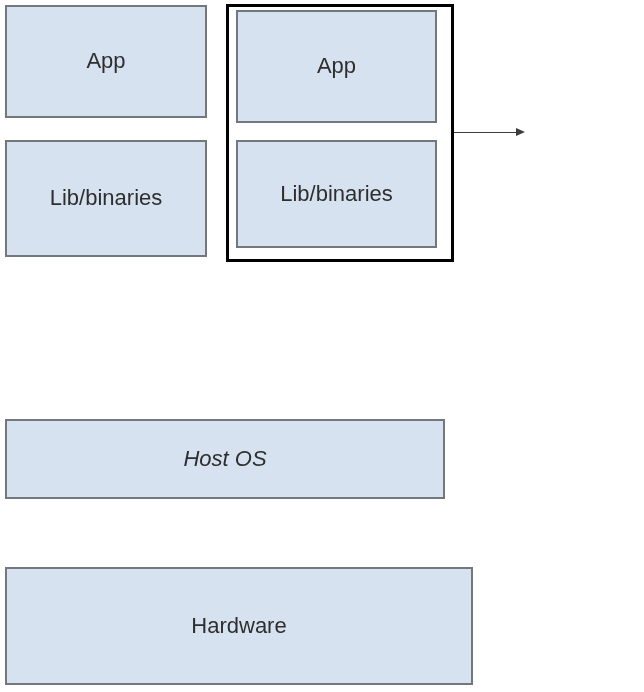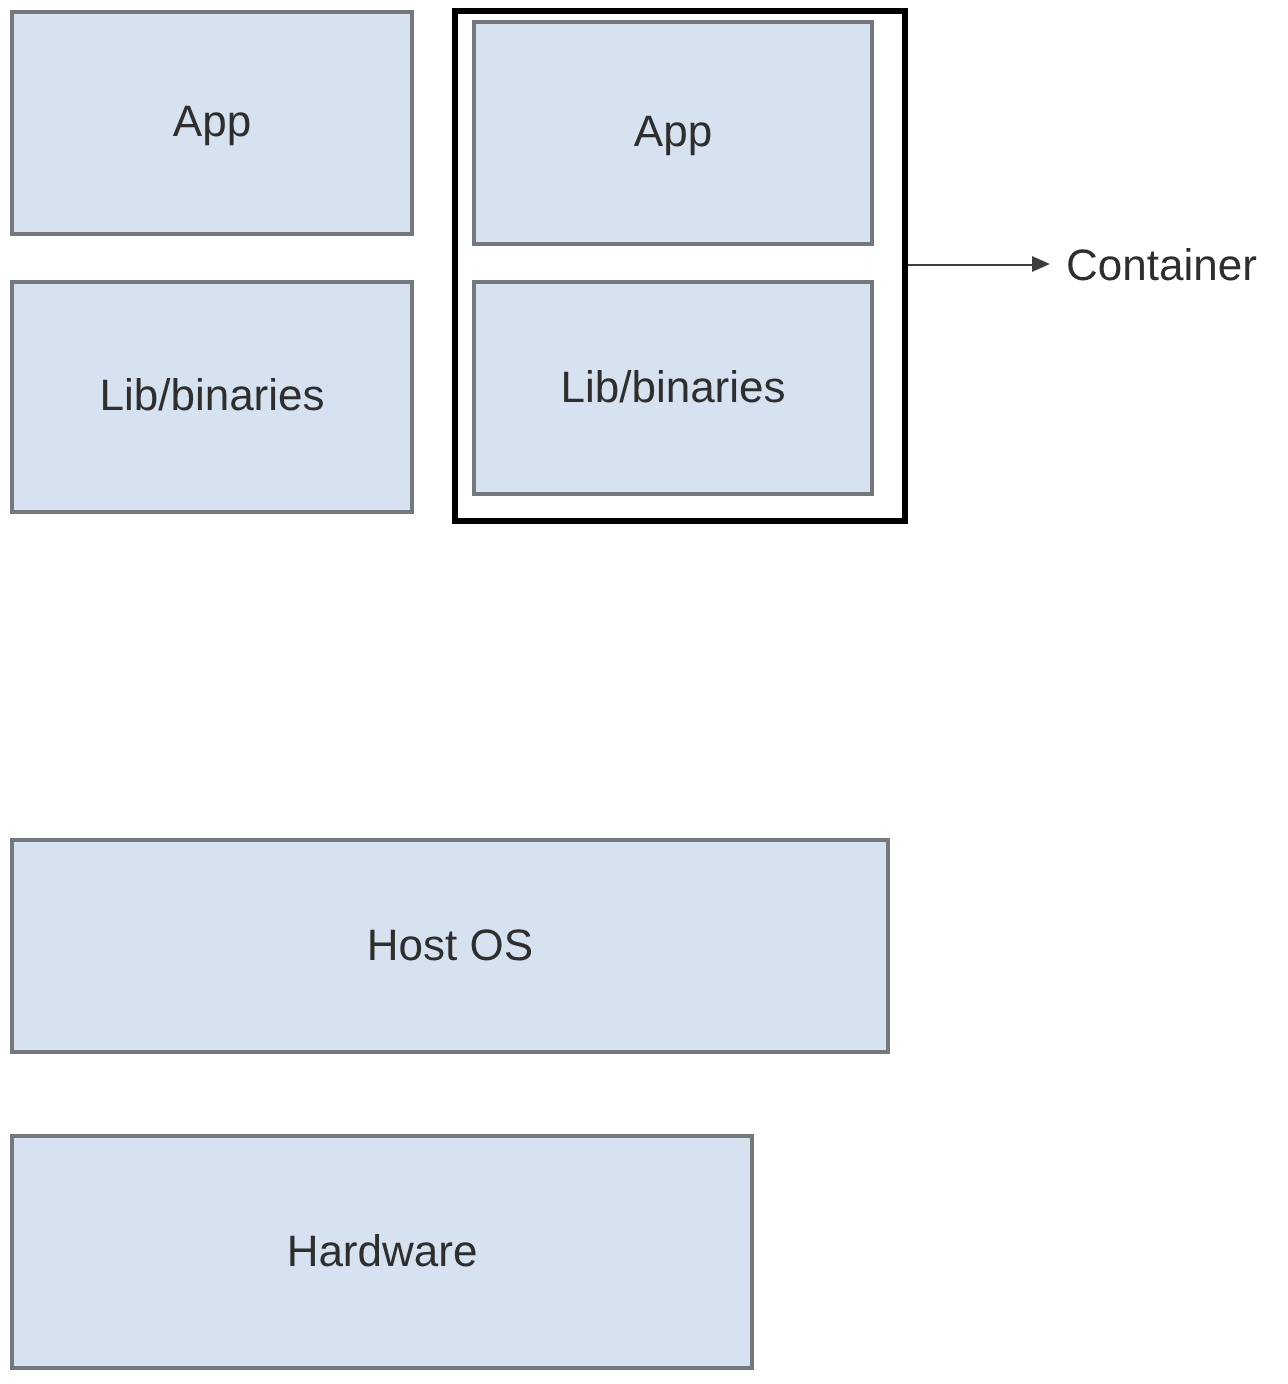--- a/index.html
+++ b/index.html
@@ -65,22 +65,22 @@
   .callout-label {
     position: absolute;
     left: 533px; top: 120px;
     font-size: 22px;
     line-height: 26px;
     white-space: nowrap;
   }
 
   
   .layer-engine   { left: 5px; top: 280px; width: 440px; height: 112px; }
-  .layer-hostos   { left: 5px; top: 419px; width: 440px; height: 108px; }
-  .layer-hardware { left: 5px; top: 567px; width: 372px; height: 118px; }
+  .layer-hostos   { left: 5px; top: 419px; width: 440px; height: 80px; font-style: italic; }
+  .layer-hardware { left: 5px; top: 567px; width: 468px; height: 118px; }
 </style>
 </head>
 <body>
 
 <div class="canvas" style="--box-fill: #d7e2f1; --box-border: #73787d; --group-border: #000000; --text: #2e2e2e; --background: #ffffff;">
 
   <div class="box left-app">
     <span>App</span>
   </div>
   <div class="box left-lib">
@@ -90,21 +90,20 @@
   <div class="group"></div>
   <div class="box grp-app">
     <span>App</span>
   </div>
   <div class="box grp-lib">
     <span>Lib/binaries</span>
   </div>
 
   <div class="arrow-line"></div>
   <div class="arrow-head"></div>
-  <div class="callout-label">Container</div>
 
   <div class="box layer-hostos">
     <span>Host OS</span>
   </div>
   <div class="box layer-hardware">
     <span>Hardware</span>
   </div>
 
 </div>
 

